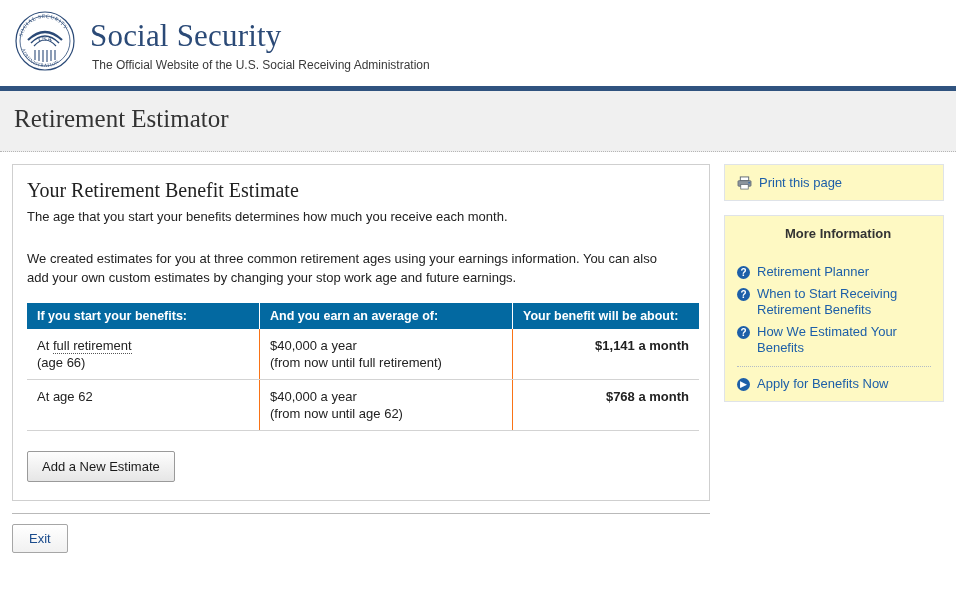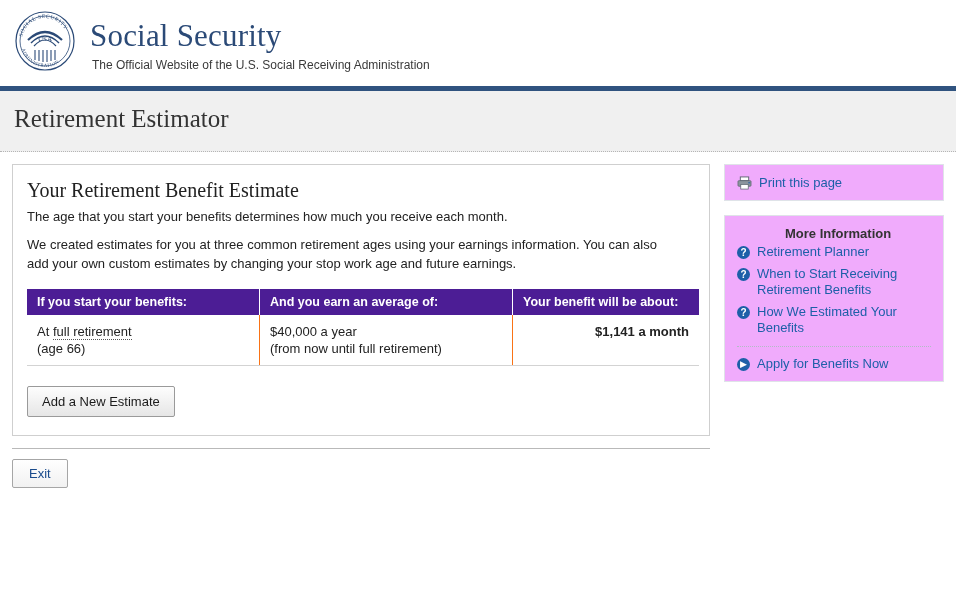--- a/index.html
+++ b/index.html
@@ -85,40 +85,40 @@
 
   
   h2.panel-title {
     margin: 2px 0 6px 0;
     font-family: "Liberation Serif", serif;
     font-size: 20px;
     font-weight: normal;
     color: #222222;
   }
   p.lead {
-    margin: 0 0 10px 0;
+    margin: 0 0 24px 0;
     font-size: 13px;
     line-height: 17px;
     color: #222222;
   }
   p.para {
     margin: 0 0 16px 0;
     font-size: 13px;
     line-height: 19px;
     color: #222222;
   }
 
   
   table.est {
     width: 672px;
     border-collapse: collapse;
     font-size: 13px;
   }
   table.est th {
-    background: #4c1d95;
+    background: #0369a1;
     color: #ffffff;
     font-weight: bold;
     text-align: left;
     padding: 6px 10px;
     font-size: 12.5px;
     border-right: 1px solid #ffffff;
   }
   table.est th.right-col {
     text-align: left;
     border-right: none;
@@ -178,42 +178,42 @@
     border: 1px solid #a6a6a6;
     border-radius: 2px;
     font-size: 13px;
     color: #1a4b8c;
     cursor: pointer;
     text-align: center;
   }
 
   
   .side-box {
-    background: #f0abfc;
+    background: #fef9c3;
     border: 1px solid #dfe3e8;
     box-sizing: border-box;
     padding: 10px 12px;
     margin-bottom: 14px;
   }
   .side-link {
     color: #1d5fa8;
     font-size: 13px;
     text-decoration: none;
     cursor: pointer;
   }
   .print-row {
     display: flex;
     align-items: center;
     gap: 7px;
   }
   .more-title {
     font-weight: bold;
     font-size: 13px;
     color: #333333;
-    margin-bottom: 3px;
+    margin-bottom: 23px;
     padding-left: 48px;
   }
   ul.more-list {
     list-style: none;
     margin: 0;
     padding: 0;
   }
   ul.more-list li {
     display: flex;
     align-items: flex-start;
@@ -317,20 +317,30 @@
           <td class="col1">
             <span>At </span><span class="dotted-term">full retirement</span><br>
             <span>(age 66)</span>
           </td>
           <td class="col2">
             <span>$40,000 a year</span><br>
             <span>(from now until full retirement)</span>
           </td>
           <td class="amount">$1,141 a month</td>
         </tr>
+        <tr>
+          <td class="col1">
+            <span>At age 62</span>
+          </td>
+          <td class="col2">
+            <span>$40,000 a year</span><br>
+            <span>(from now until age 62)</span>
+          </td>
+          <td class="amount">$768 a month</td>
+        </tr>
       </tbody>
     </table>
 
     <div class="btn">Add a New Estimate</div>
   </div>
 
   <div class="side-col">
 
     <div class="side-box">
       <div class="print-row">

